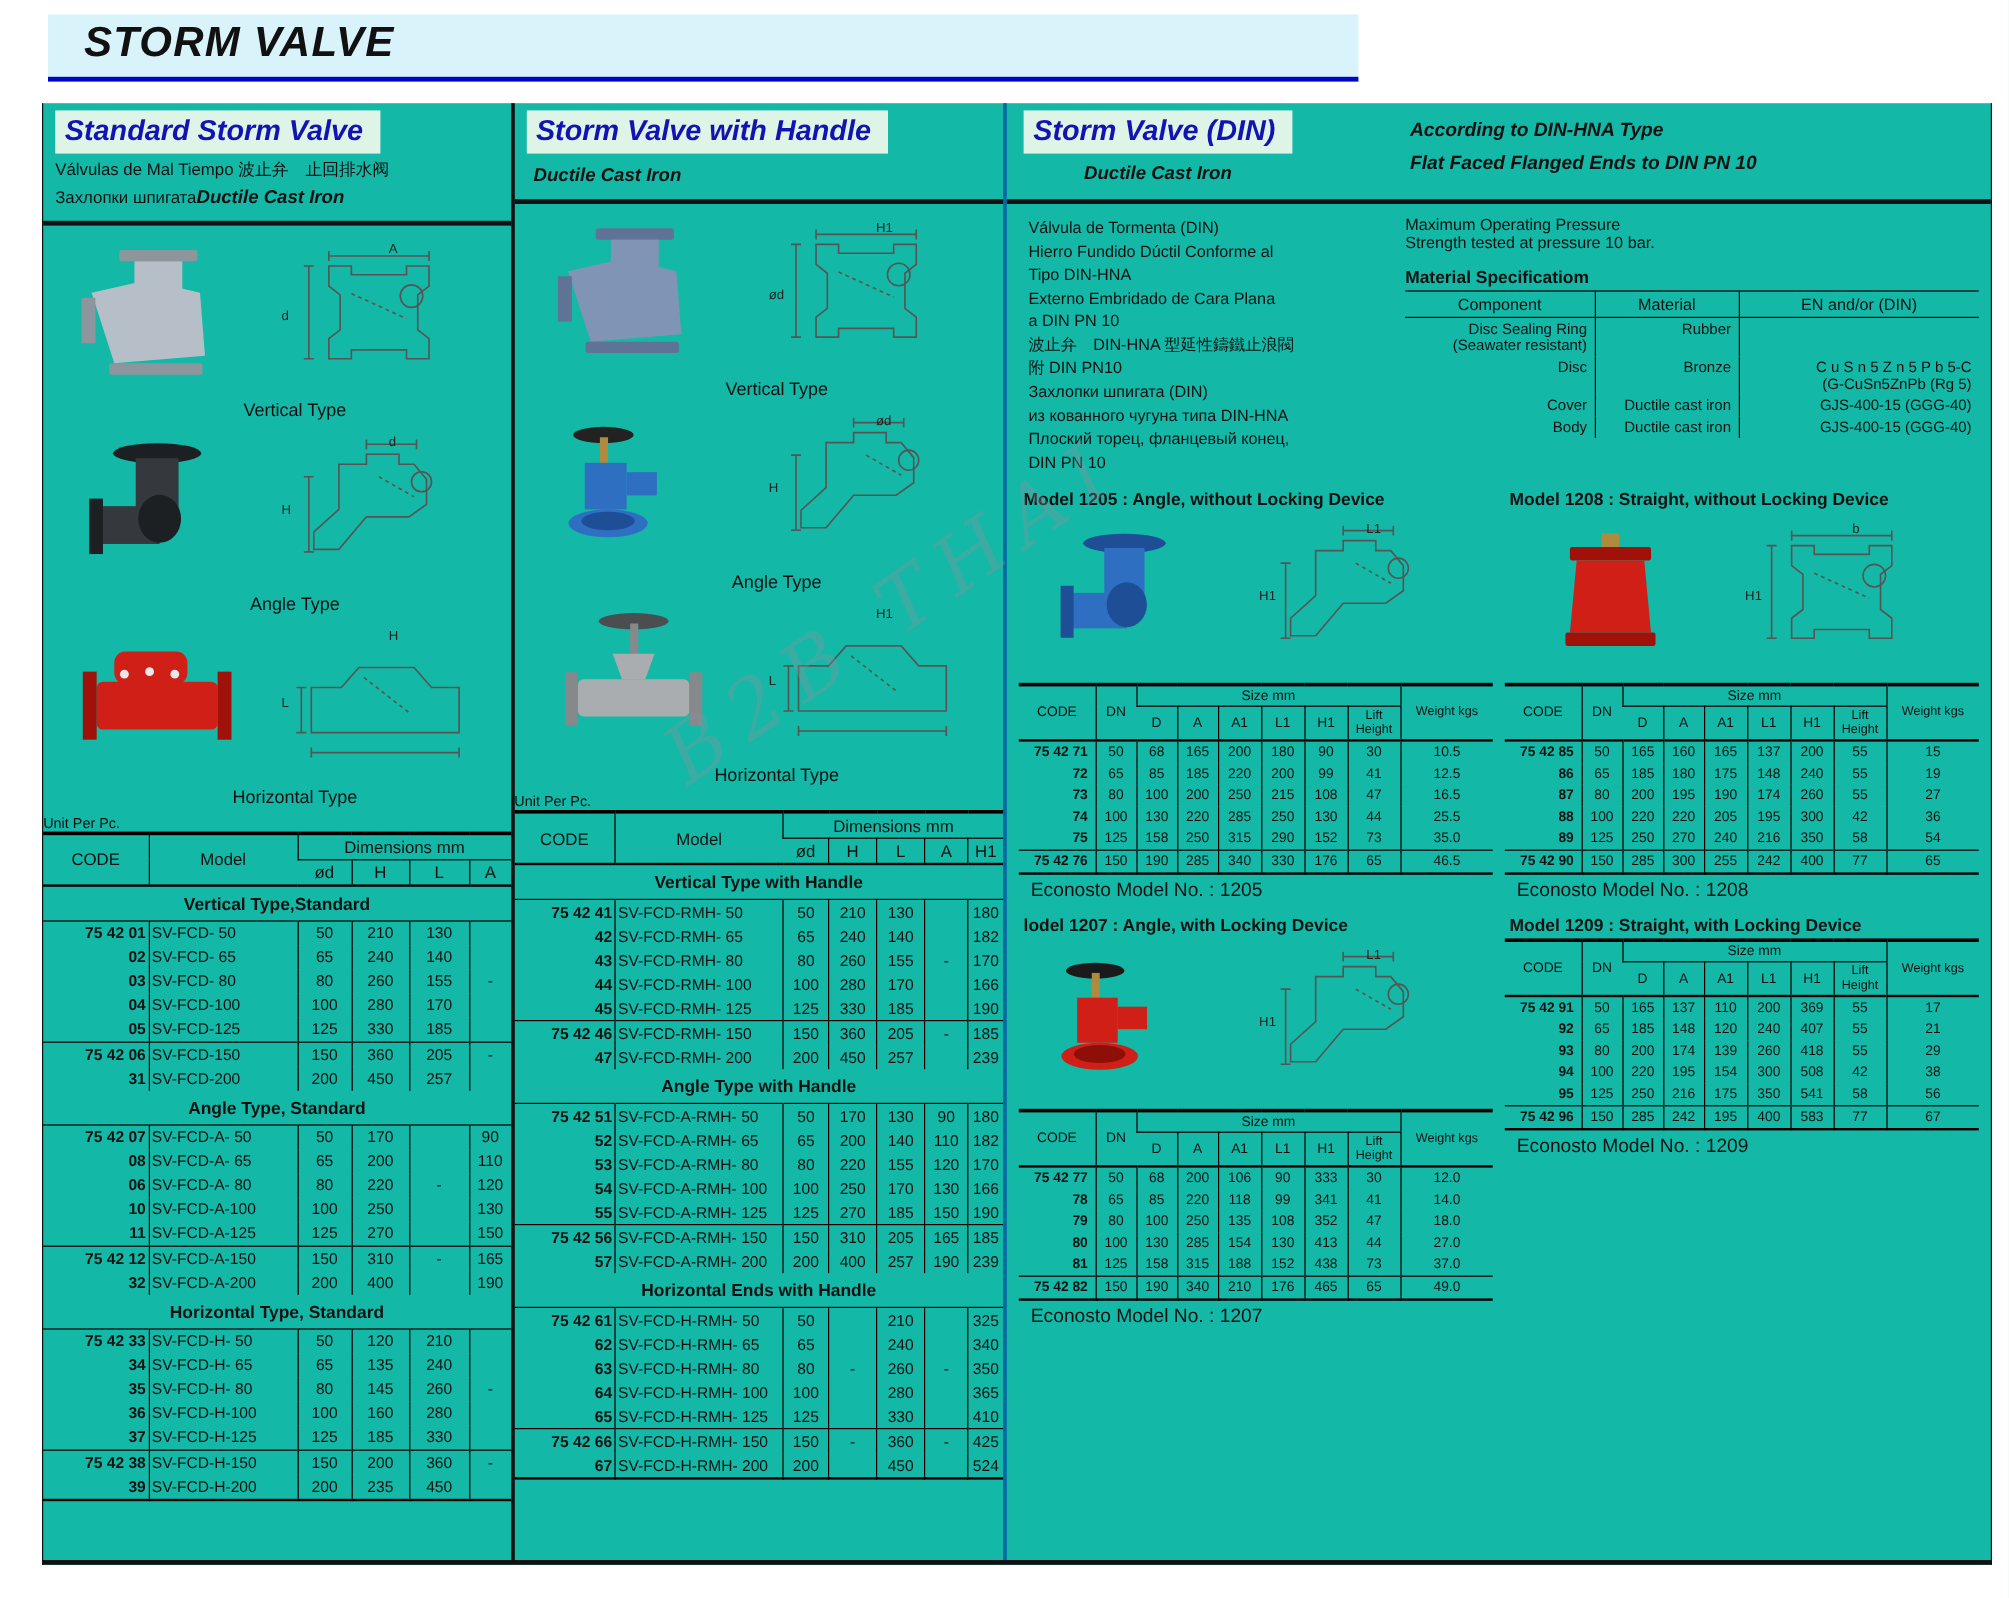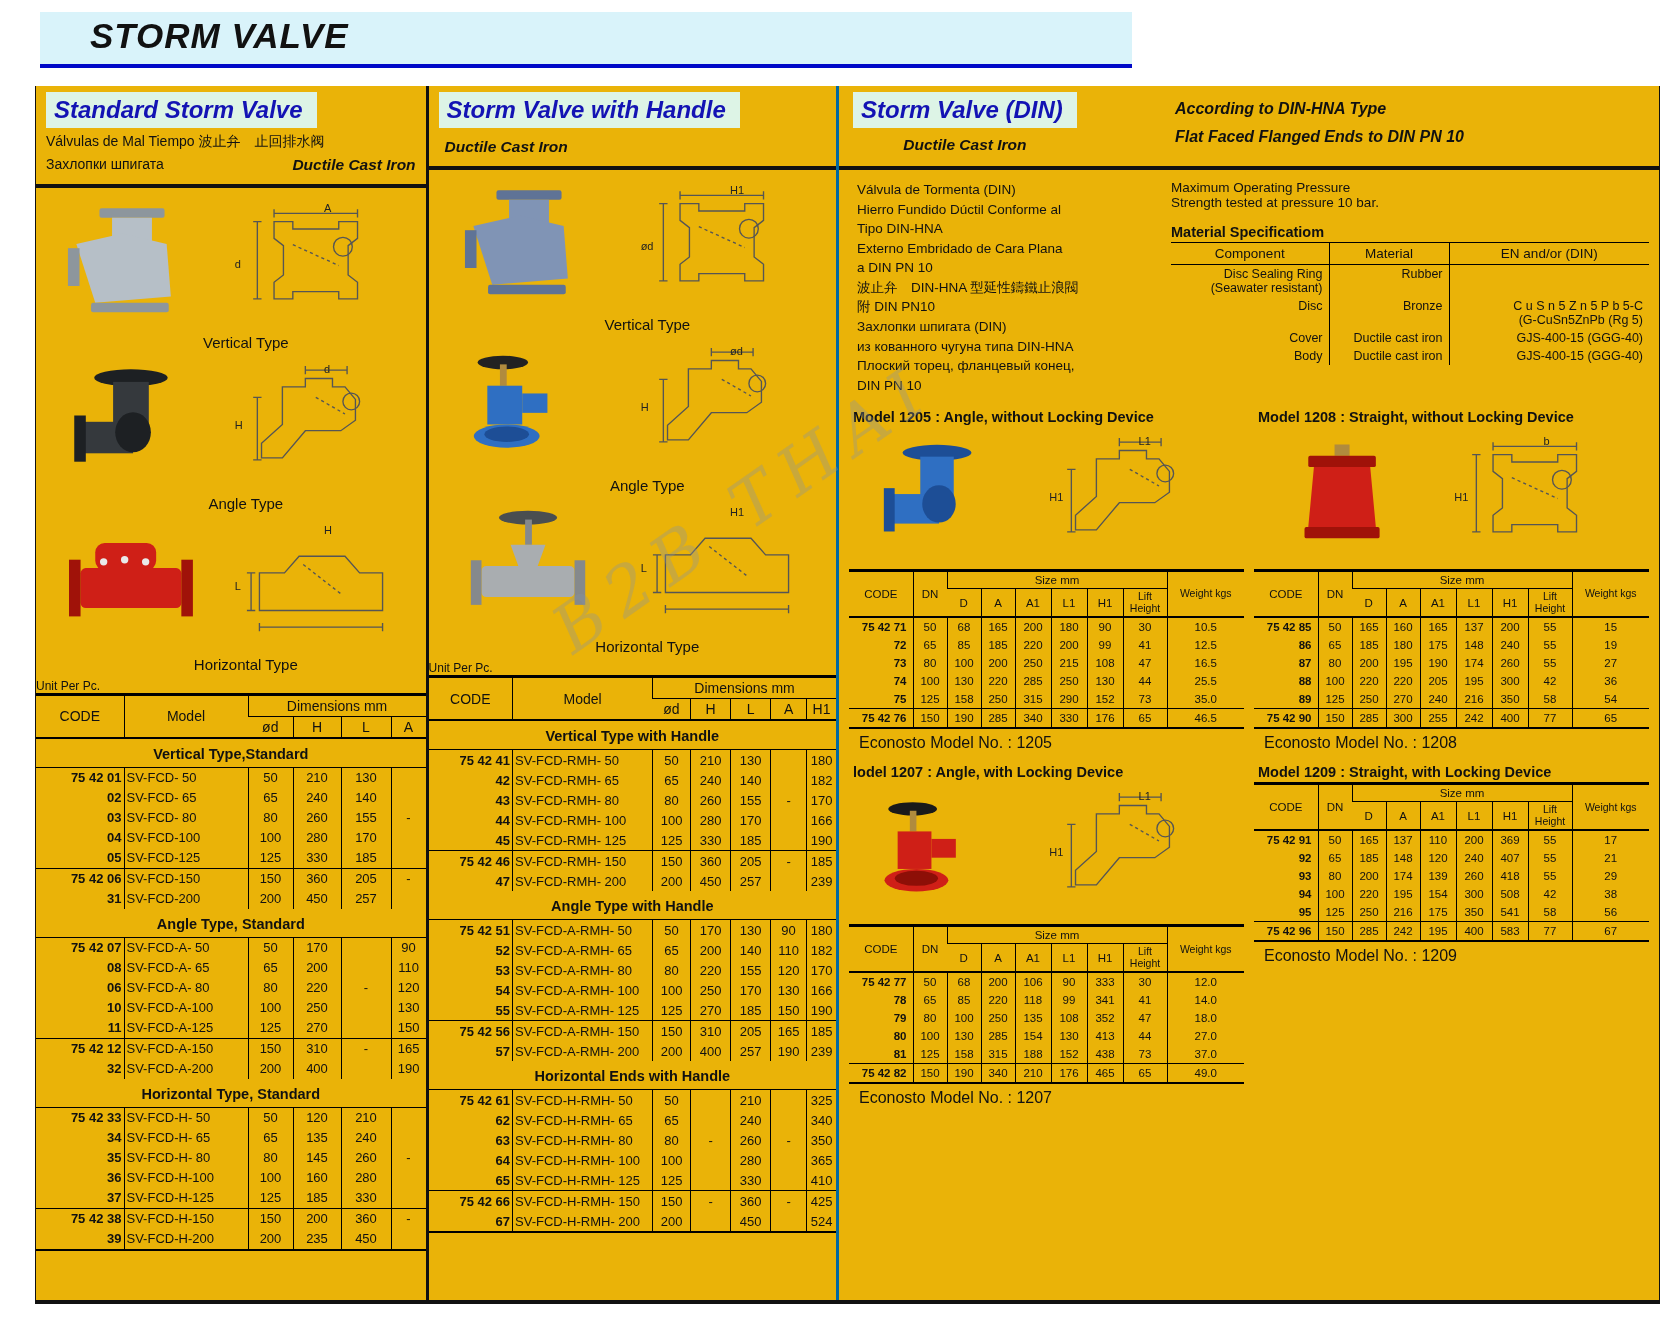--- a/index.html
+++ b/index.html
@@ -1,21 +1,21 @@
 <!DOCTYPE html>
 <html><head>
 <meta charset="utf-8">
 <style>
   html,body{margin:0;padding:0;background:#f6f6f4;}
   body{width:1674px;height:1332px;position:relative;font-family:"Liberation Sans",sans-serif;color:#111;overflow:hidden;background:#fff;}
   
   .titlebar{position:absolute;left:40px;top:12px;width:1092px;height:52px;background:#d9f3fa;border-bottom:4px solid #0008c8;}
-  .titlebar .t{font-size:35px;font-weight:bold;font-style:italic;padding:4px 0 0 30px;letter-spacing:1px;margin-left:20px;}
+  .titlebar .t{font-size:35px;font-weight:bold;font-style:italic;padding:4px 0 0 30px;letter-spacing:1px;}
   
-  .columns{position:absolute;left:35px;top:86px;width:1623px;bottom:28px;display:flex;border-bottom:4px solid #111;border-left:1px solid #111;border-right:1px solid #111;background:#eab308;}
+  .columns{position:absolute;left:35px;top:86px;width:1623px;bottom:28px;display:flex;border-bottom:4px solid #111;border-left:1px solid #111;border-right:1px solid #111;background:#14b8a6;}
   .col{box-sizing:border-box;}
   .col1{width:393px;}
   .col2{width:417px;border-left:3px solid #111;border-right:3px solid #0369a1;}
   .col3{flex:1;}
   .colhead{border-bottom:4px solid #111;padding:6px 10px 8px 10px;box-sizing:border-box;}
   .greent{display:inline-block;background:#ddf4e6;color:#1313b4;font-style:italic;font-weight:bold;font-size:24px;padding:4px 14px 4px 8px;}
   .subrow{font-size:14px;margin-top:4px;line-height:1.35;}
   .mat-ital{font-weight:bold;font-style:italic;font-size:15.5px;}
   .c2mat{margin:10px 0 2px 6px;}
   
@@ -173,21 +173,21 @@
 <div class="titlebar">
   <div class="t">STORM VALVE</div>
 </div>
 
 <div class="columns">
 
   <div class="col col1">
     <div class="colhead">
       <span class="greent">Standard Storm Valve</span>
       <div class="subrow">Válvulas de Mal Tiempo 波止弁　止回排水阀</div>
-      <div class="subrow" style="display:flex;justify-content:space-between;">
+      <div class="subrow" style="display:flex;justify-content:flex-start;">
         <span>Захлопки шпигата</span>
         <span class="mat-ital">Ductile Cast Iron</span>
       </div>
     </div>
     <div class="figs">
       <div class="fig-row">
         <svg class="photo ph-gray">
             <use href="#sym-tee"></use>
           </svg>
         <div class="sketch-wrap">

